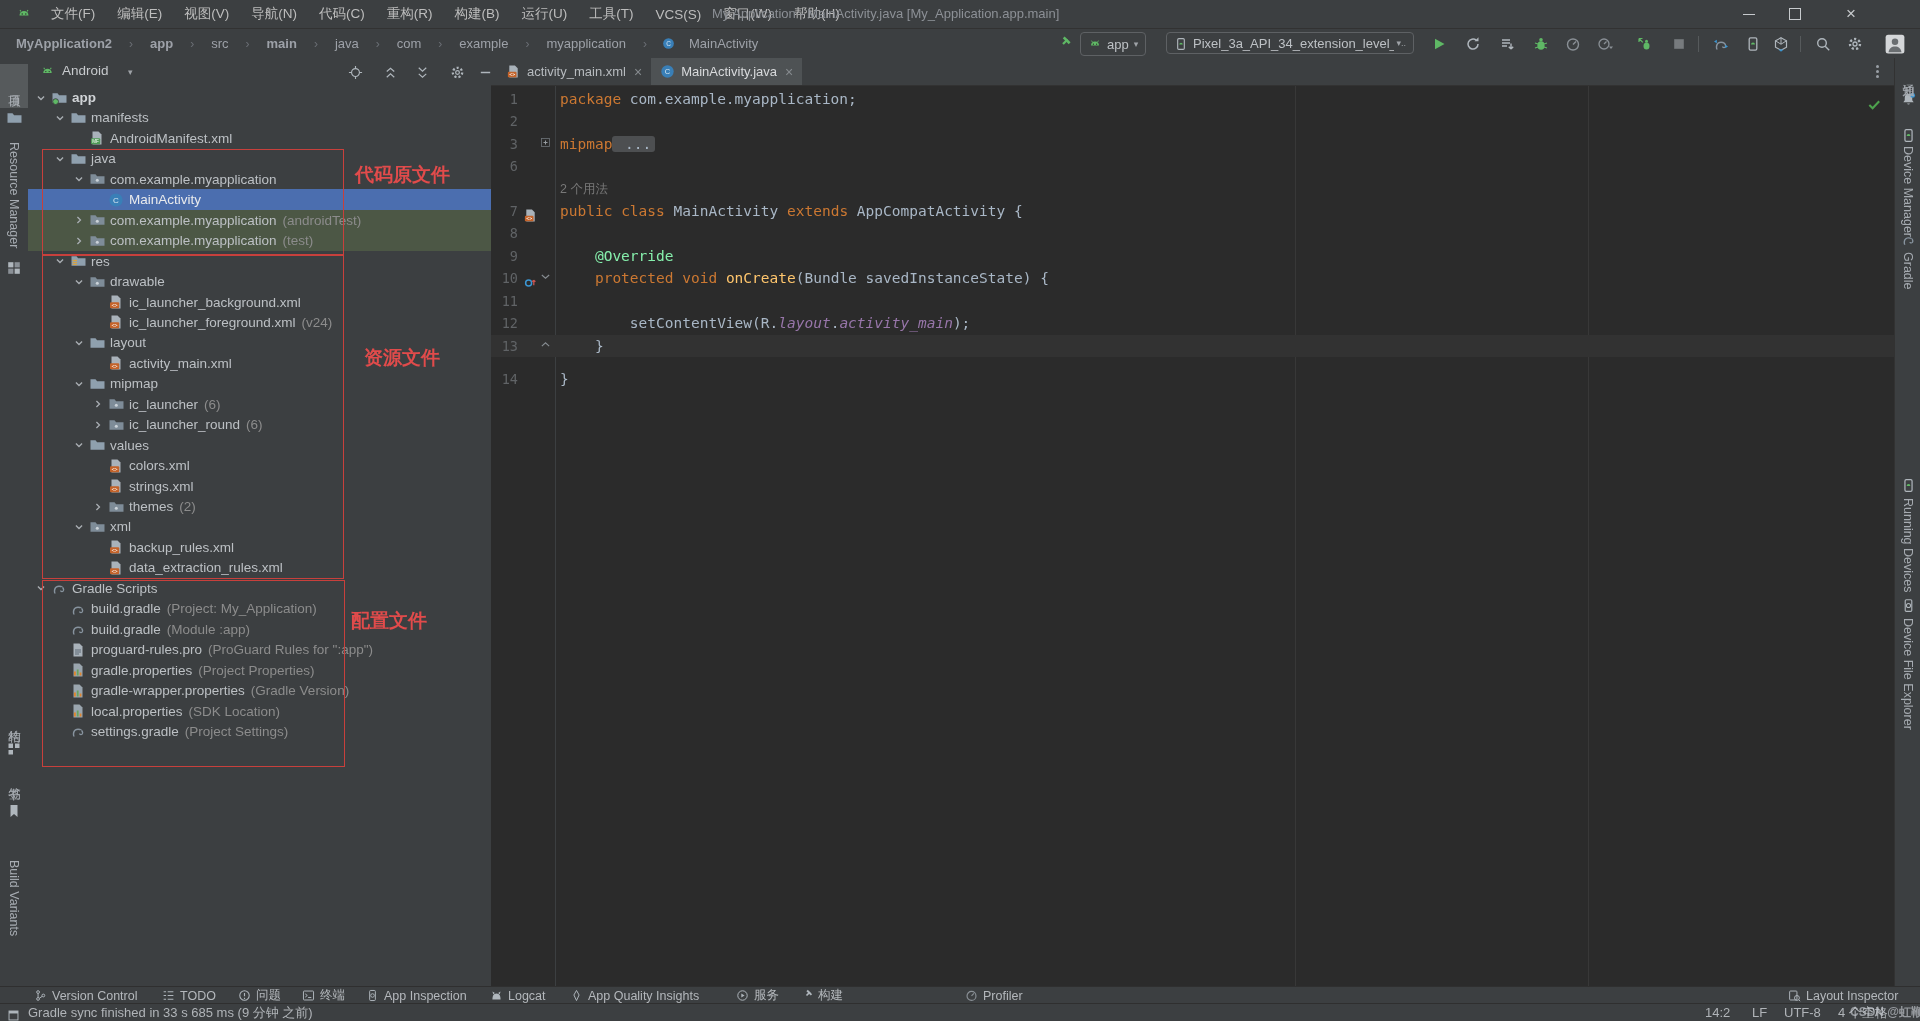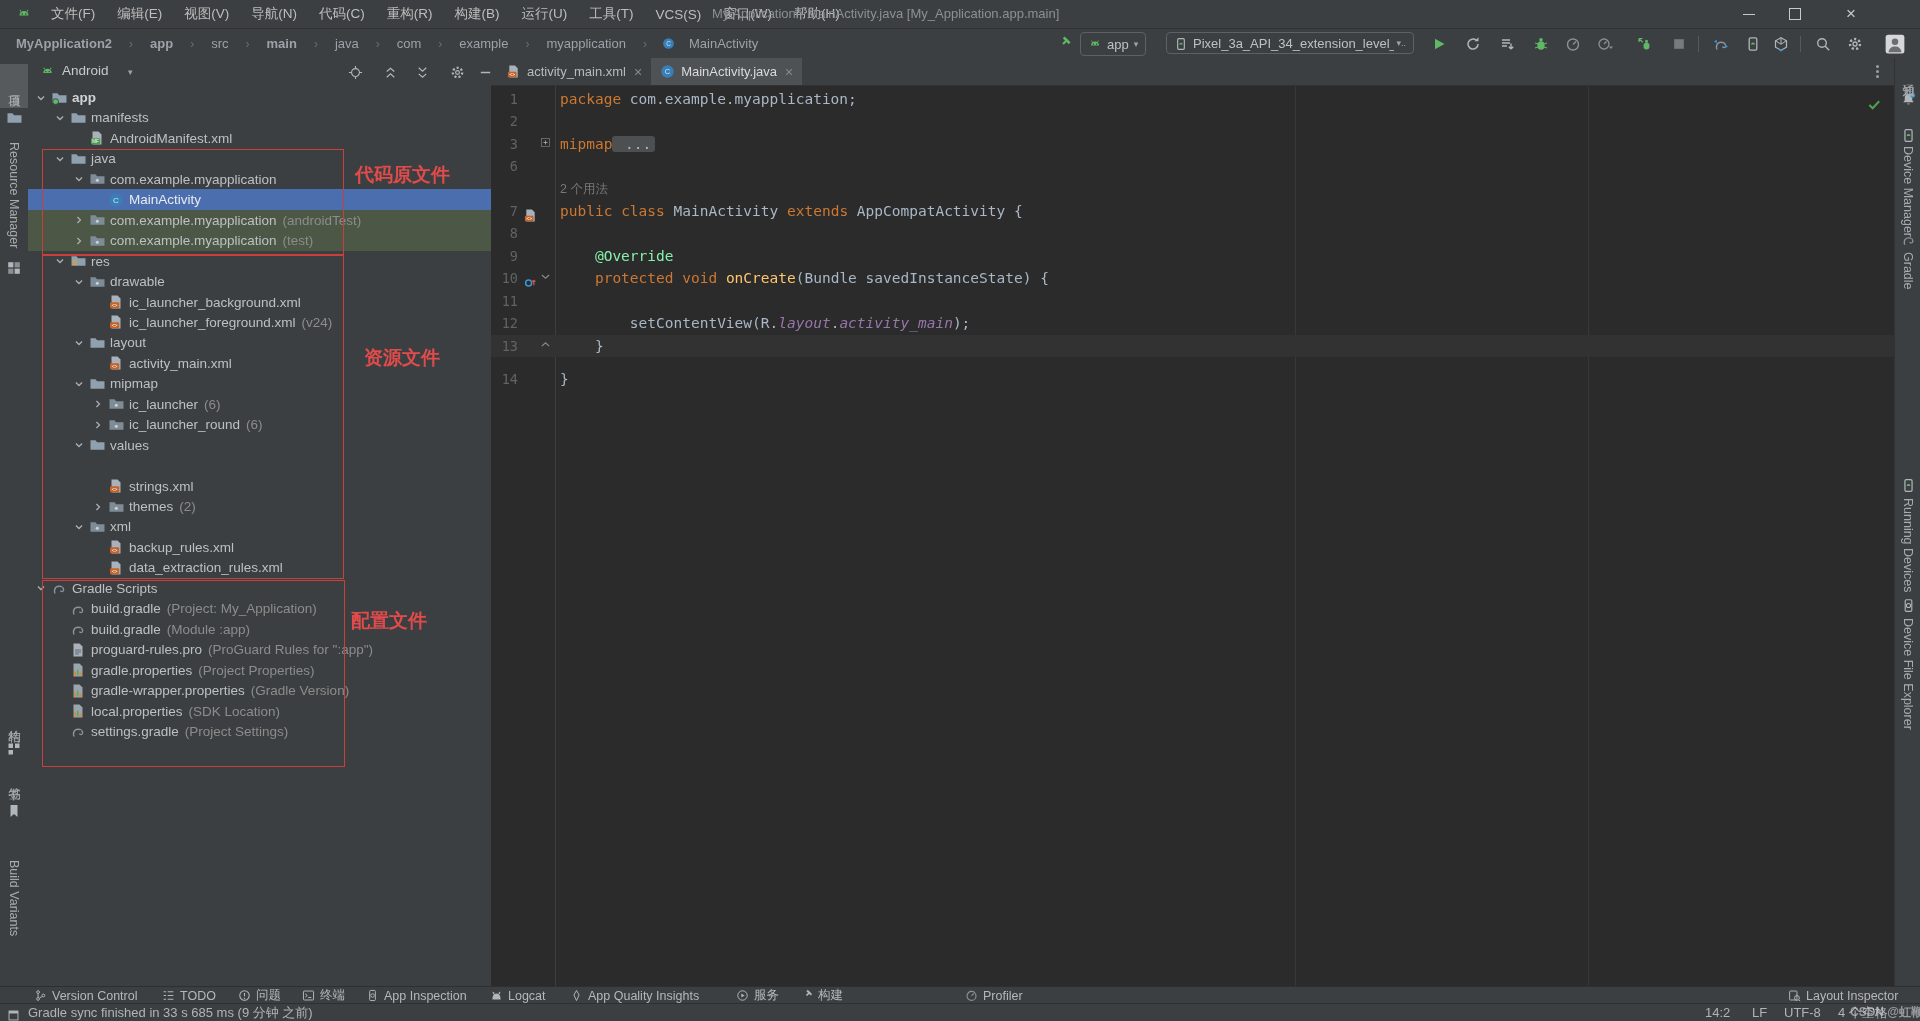--- a/index.html
+++ b/index.html
@@ -689,20 +689,33 @@
         </span>
         <span class="ticon">
           <span class="ic">
             <svg width="16" height="16" viewBox="0 0 16 16">
               <path d="M1.5 3.2h5l1.6 2h7.4v7.6H1.5z" fill="#8fa0ae"></path>
             </svg>
           </span>
         </span>
         <span class="tlabel">values</span>
       </div>
+      <div class="trow" style="top: 369.1px; padding-left: 61px;">
+        <span class="chev"></span>
+        <span class="ticon">
+          <span class="ic">
+            <svg width="16" height="16" viewBox="0 0 16 16">
+              <path d="M3.5 1.5h6l3 3v10h-9z" fill="#a9b2ba"></path>
+              <rect x="2" y="8.2" width="9.2" height="6" rx="1" fill="#c4632a"></rect>
+              <text x="6.6" y="13" font-size="5.2" fill="#fff" text-anchor="middle" font-family="DejaVu Sans Mono,monospace">&lt;&gt;</text>
+            </svg>
+          </span>
+        </span>
+        <span class="tlabel">colors.xml</span>
+      </div>
       <div class="trow" style="top: 389.55px; padding-left: 61px;">
         <span class="chev"></span>
         <span class="ticon">
           <span class="ic">
             <svg width="16" height="16" viewBox="0 0 16 16">
               <path d="M3.5 1.5h6l3 3v10h-9z" fill="#a9b2ba"></path>
               <rect x="2" y="8.2" width="9.2" height="6" rx="1" fill="#c4632a"></rect>
               <text x="6.6" y="13" font-size="5.2" fill="#fff" text-anchor="middle" font-family="DejaVu Sans Mono,monospace">&lt;&gt;</text>
             </svg>
           </span>

